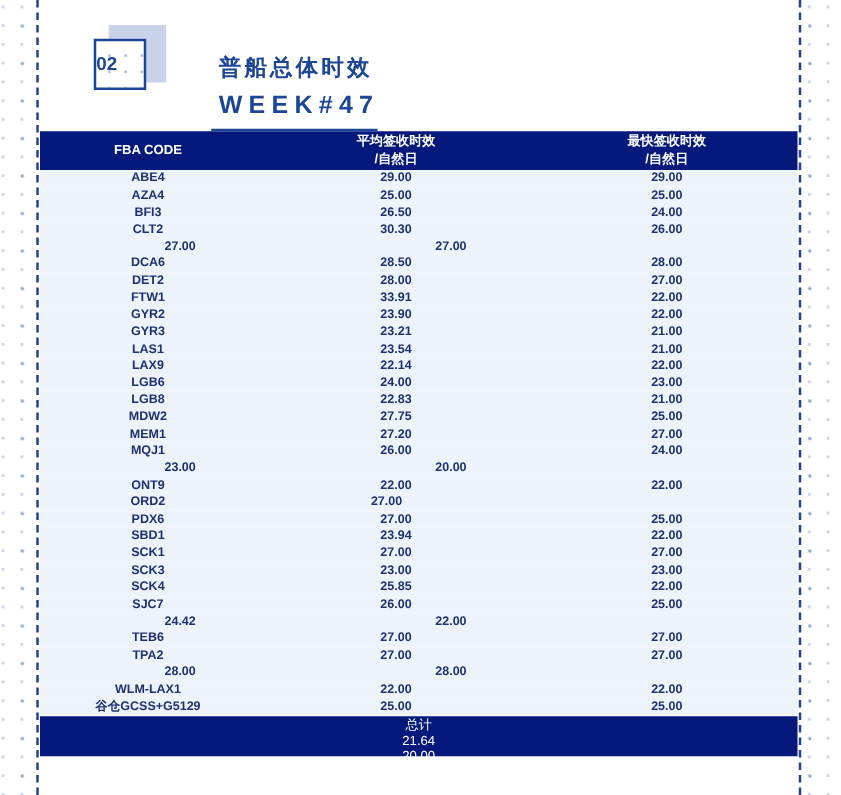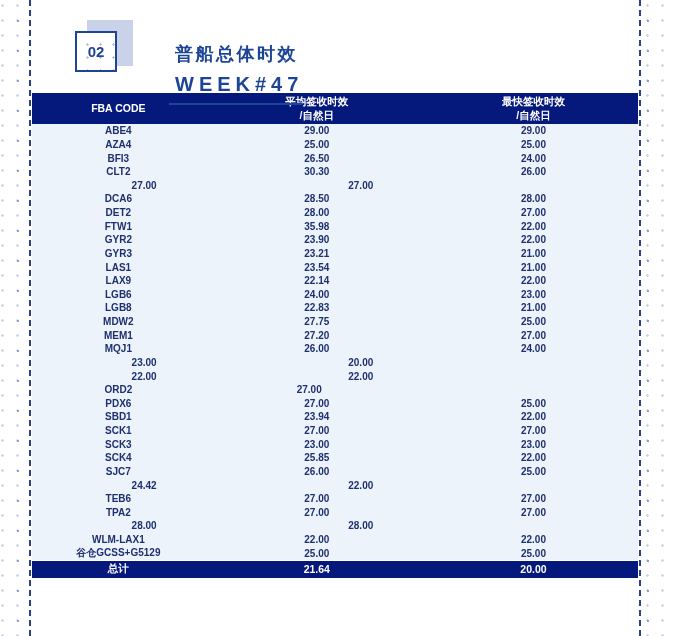--- a/index.html
+++ b/index.html
@@ -28,46 +28,46 @@
     border-right:2px dashed var(--dash);
   }
   .hdr{position:relative;height:93px;}
   .badge-shadow{
     position:absolute;left:56px;top:20px;width:46px;height:46px;
     background:var(--badge-shadow);
   }
   .badge-main{
     position:absolute;left:44px;top:31px;width:42px;height:41px;
     border:2px solid var(--accent);box-sizing:border-box;
-    display:flex;align-items:center;justify-content:center;
+    display:flex;align-items:center;
     font-size:15px;font-weight:bold;color:var(--accent);
     background-color:#ffffff;
     background-image:radial-gradient(#b6c2da 1px, transparent 1.4px);
     background-size:13px 13px;background-position:4px 5px;
   }
   .titleblock{position:absolute;left:144px;top:13px;color:var(--accent);margin-top:30px;}
   .title{font-size:18px;font-weight:bold;letter-spacing:2.5px;line-height:1.25;}
   .week{font-size:20px;font-weight:bold;letter-spacing:5px;margin-top:6px;line-height:1.2;}
   .underline{width:133px;height:2px;background:var(--accent);margin:7px 0 0 -6px;}
-  .tbl{margin:0 1px;}
+  .tbl{margin:12px 1px;}
   .trow{display:flex;align-items:center;text-align:center;}
   .c1{width:28.5%;}
   .c2{width:37%;}
   .c3{width:34.5%;}
   .thead{
     height:31px;background:var(--navy);color:#ffffff;
     font-size:10.5px;font-weight:bold;line-height:1.3;
   }
   .brow{
     height:13.625px;background:var(--row-bg);color:var(--row-text);
     font-size:10px;font-weight:bold;
   }
   .tfoot{
-    height:17px;background:var(--navy);color:#ffffff;
-    font-size:10.5px;font-weight:bold;margin-top:0.5px;
+    height:32px;background:var(--navy);color:#ffffff;
+    font-size:10.5px;font-weight:normal;margin-top:0.5px;flex-direction:column;
   }
 </style>
 </head>
 <body>
 
 <div class="panel">
 
   <div class="hdr">
     <div class="badge-shadow"></div>
     <div class="badge-main">
@@ -126,21 +126,21 @@
     <div class="c2">28.50</div>
     <div class="c3">28.00</div>
   </div>
         <div class="trow brow">
     <div class="c1">DET2</div>
     <div class="c2">28.00</div>
     <div class="c3">27.00</div>
   </div>
         <div class="trow brow">
     <div class="c1">FTW1</div>
-    <div class="c2">35.98</div>
+    <div class="c2">33.91</div>
     <div class="c3">22.00</div>
   </div>
         <div class="trow brow">
     <div class="c1">GYR2</div>
     <div class="c2">23.90</div>
     <div class="c3">22.00</div>
   </div>
         <div class="trow brow">
     <div class="c1">GYR3</div>
     <div class="c2">23.21</div>
@@ -179,20 +179,21 @@
         <div class="trow brow">
     <div class="c1">MQJ1</div>
     <div class="c2">26.00</div>
     <div class="c3">24.00</div>
   </div>
         <div class="trow brow">
     <div class="c2">23.00</div>
     <div class="c3">20.00</div>
   </div>
         <div class="trow brow">
+    <div class="c1">ONT9</div>
     <div class="c2">22.00</div>
     <div class="c3">22.00</div>
   </div>
         <div class="trow brow">
     <div class="c1">ORD2</div>
     <div class="c3">27.00</div>
   </div>
         <div class="trow brow">
     <div class="c1">PDX6</div>
     <div class="c2">27.00</div>

